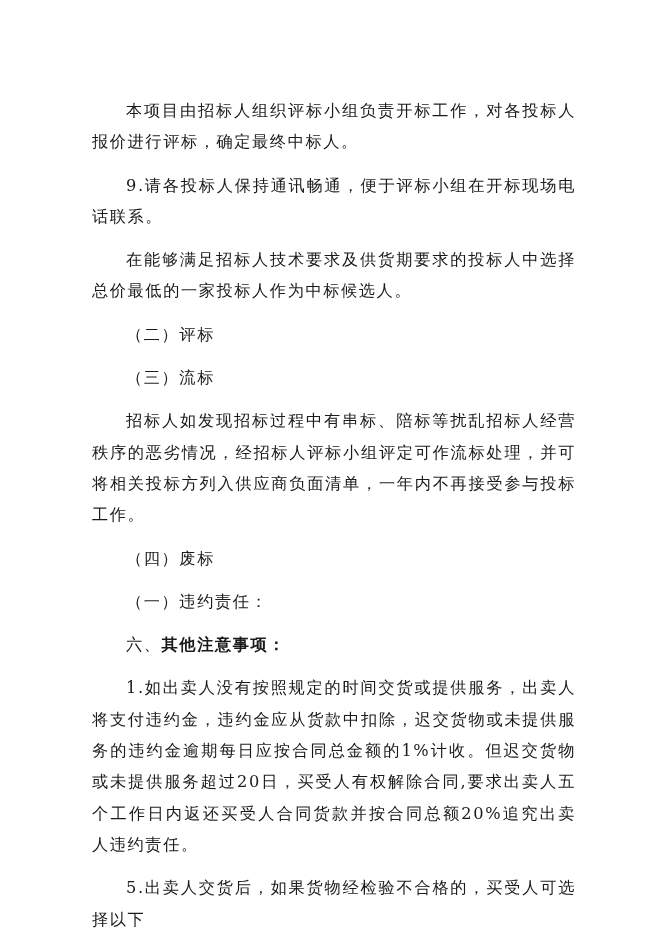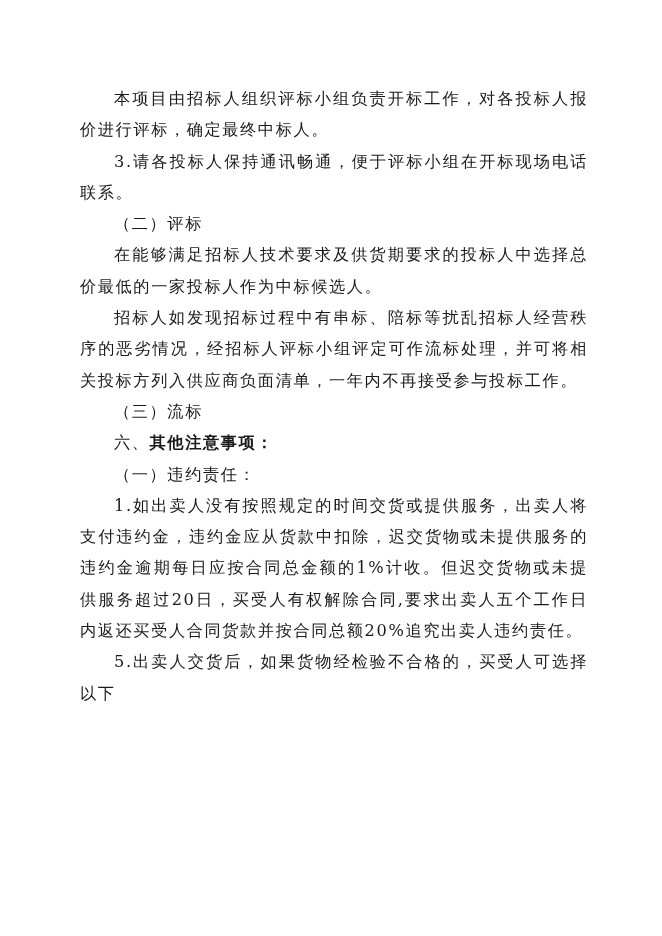--- a/index.html
+++ b/index.html
@@ -1,30 +1,31 @@
 <!DOCTYPE html>
 <html><head>
 <meta charset="utf-8">
 <style>
   html, body { margin: 0; padding: 0; background: #ffffff; }
   body { width: 662px; height: 936px; overflow: hidden; position: relative;
          font-family: "DejaVu Serif", "Liberation Serif", serif; color: #1a1a1a; }
   .page { position: absolute; left: 80px; top: 83px; width: 508px; }
-  .p { font-size: 16.2px; line-height: 31.3px; letter-spacing: 1.6px; margin: 0; text-align: justify; }
+  .p { font-size: 16.2px; line-height: 31.3px; letter-spacing: 1.6px; margin: 12px; text-align: justify; }
   .indent { text-indent: 34px; }
   .head { text-indent: 34px; }
   .bold { font-weight: bold; }
 </style>
 </head>
 <body>
 
 <div class="page">
   <p class="p indent">本项目由招标人组织评标小组负责开标工作，对各投标人报价进行评标，确定最终中标人。</p>
-  <p class="p indent">3.请各投标人保持通讯畅通，便于评标小组在开标现场电话联系。</p>
+  <p class="p indent">9.请各投标人保持通讯畅通，便于评标小组在开标现场电话联系。</p>
+  <p class="p indent">在能够满足招标人技术要求及供货期要求的投标人中选择总价最低的一家投标人作为中标候选人。</p>
   <p class="p head">（二）评标</p>
-  <p class="p indent">在能够满足招标人技术要求及供货期要求的投标人中选择总价最低的一家投标人作为中标候选人。</p>
+  <p class="p head">（三）流标</p>
   <p class="p indent">招标人如发现招标过程中有串标、陪标等扰乱招标人经营秩序的恶劣情况，经招标人评标小组评定可作流标处理，并可将相关投标方列入供应商负面清单，一年内不再接受参与投标工作。</p>
-  <p class="p head">（三）流标</p>
+  <p class="p head">（四）废标</p>
+  <p class="p head">（一）违约责任：</p>
   <p class="p head"><span>六、</span><span class="bold">其他注意事项：</span></p>
-  <p class="p head">（一）违约责任：</p>
   <p class="p indent">1.如出卖人没有按照规定的时间交货或提供服务，出卖人将支付违约金，违约金应从货款中扣除，迟交货物或未提供服务的违约金逾期每日应按合同总金额的1%计收。但迟交货物或未提供服务超过20日，买受人有权解除合同,要求出卖人五个工作日内返还买受人合同货款并按合同总额20%追究出卖人违约责任。</p>
   <p class="p indent">5.出卖人交货后，如果货物经检验不合格的，买受人可选择以下</p>
 </div>
 
 </body></html>

